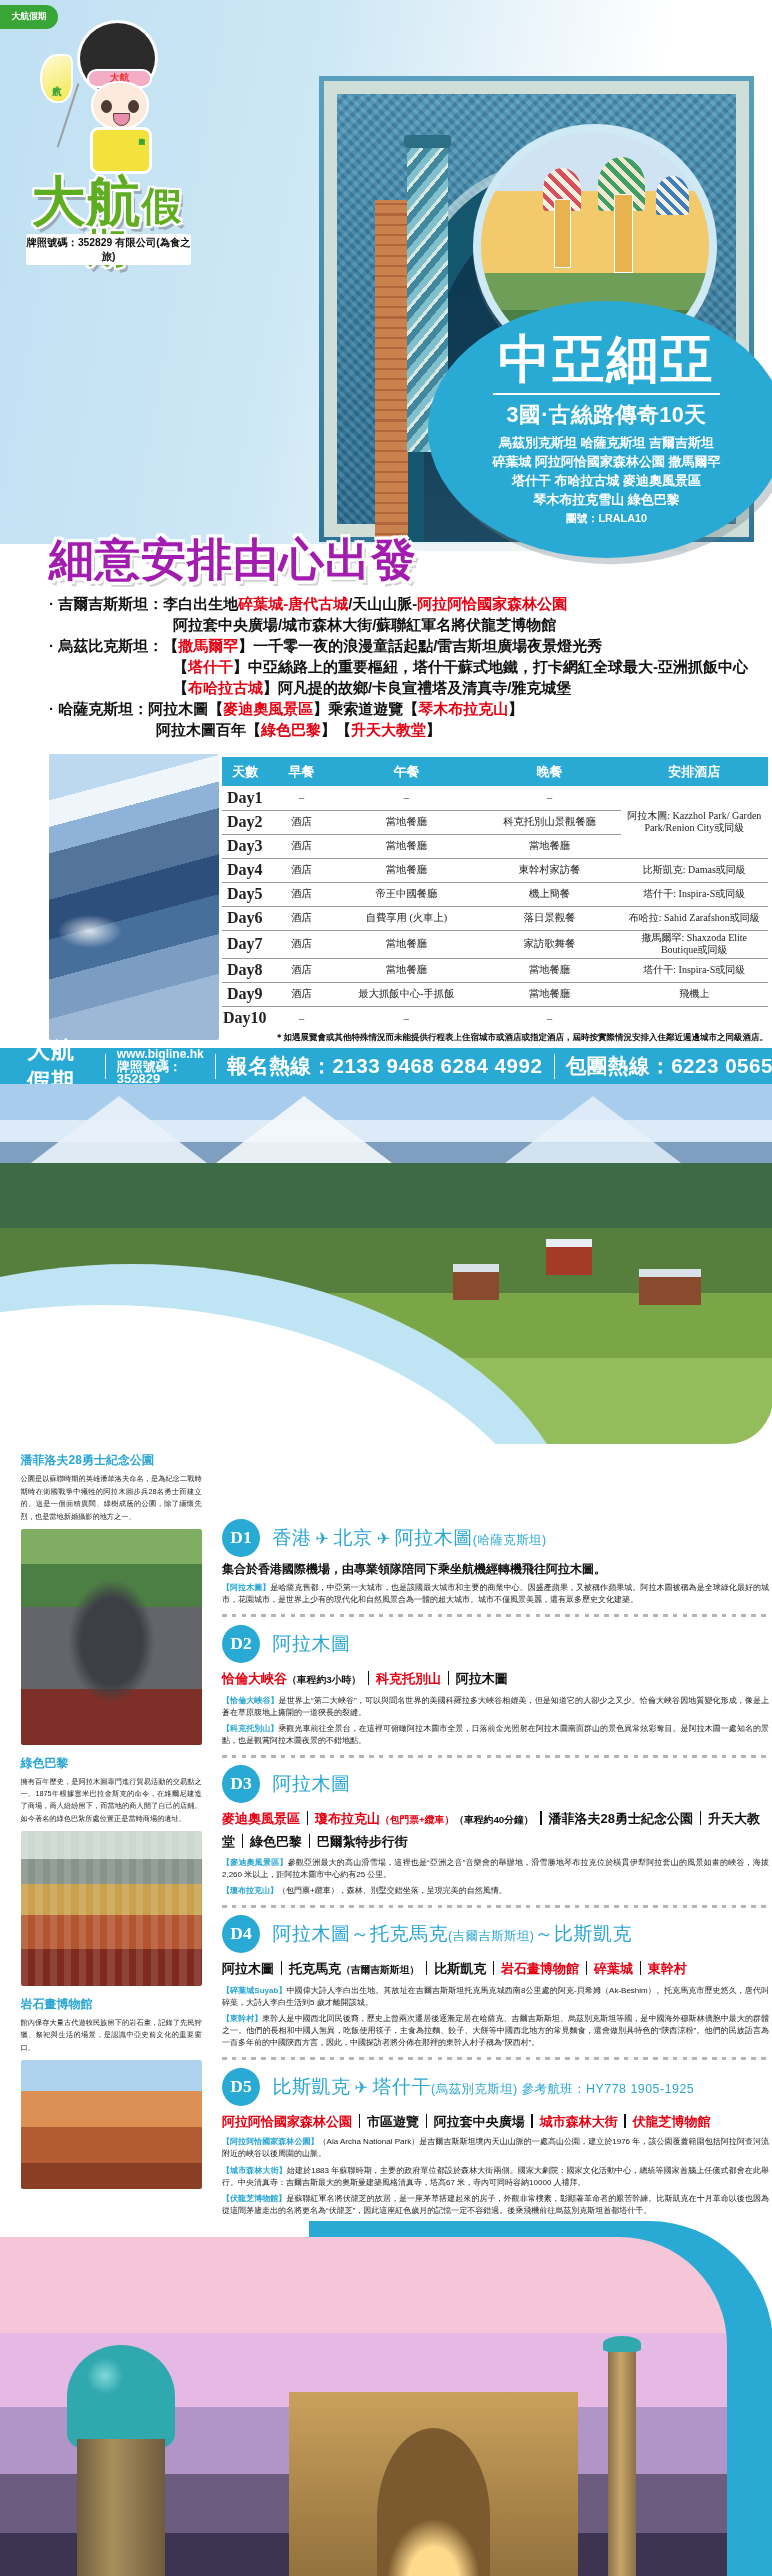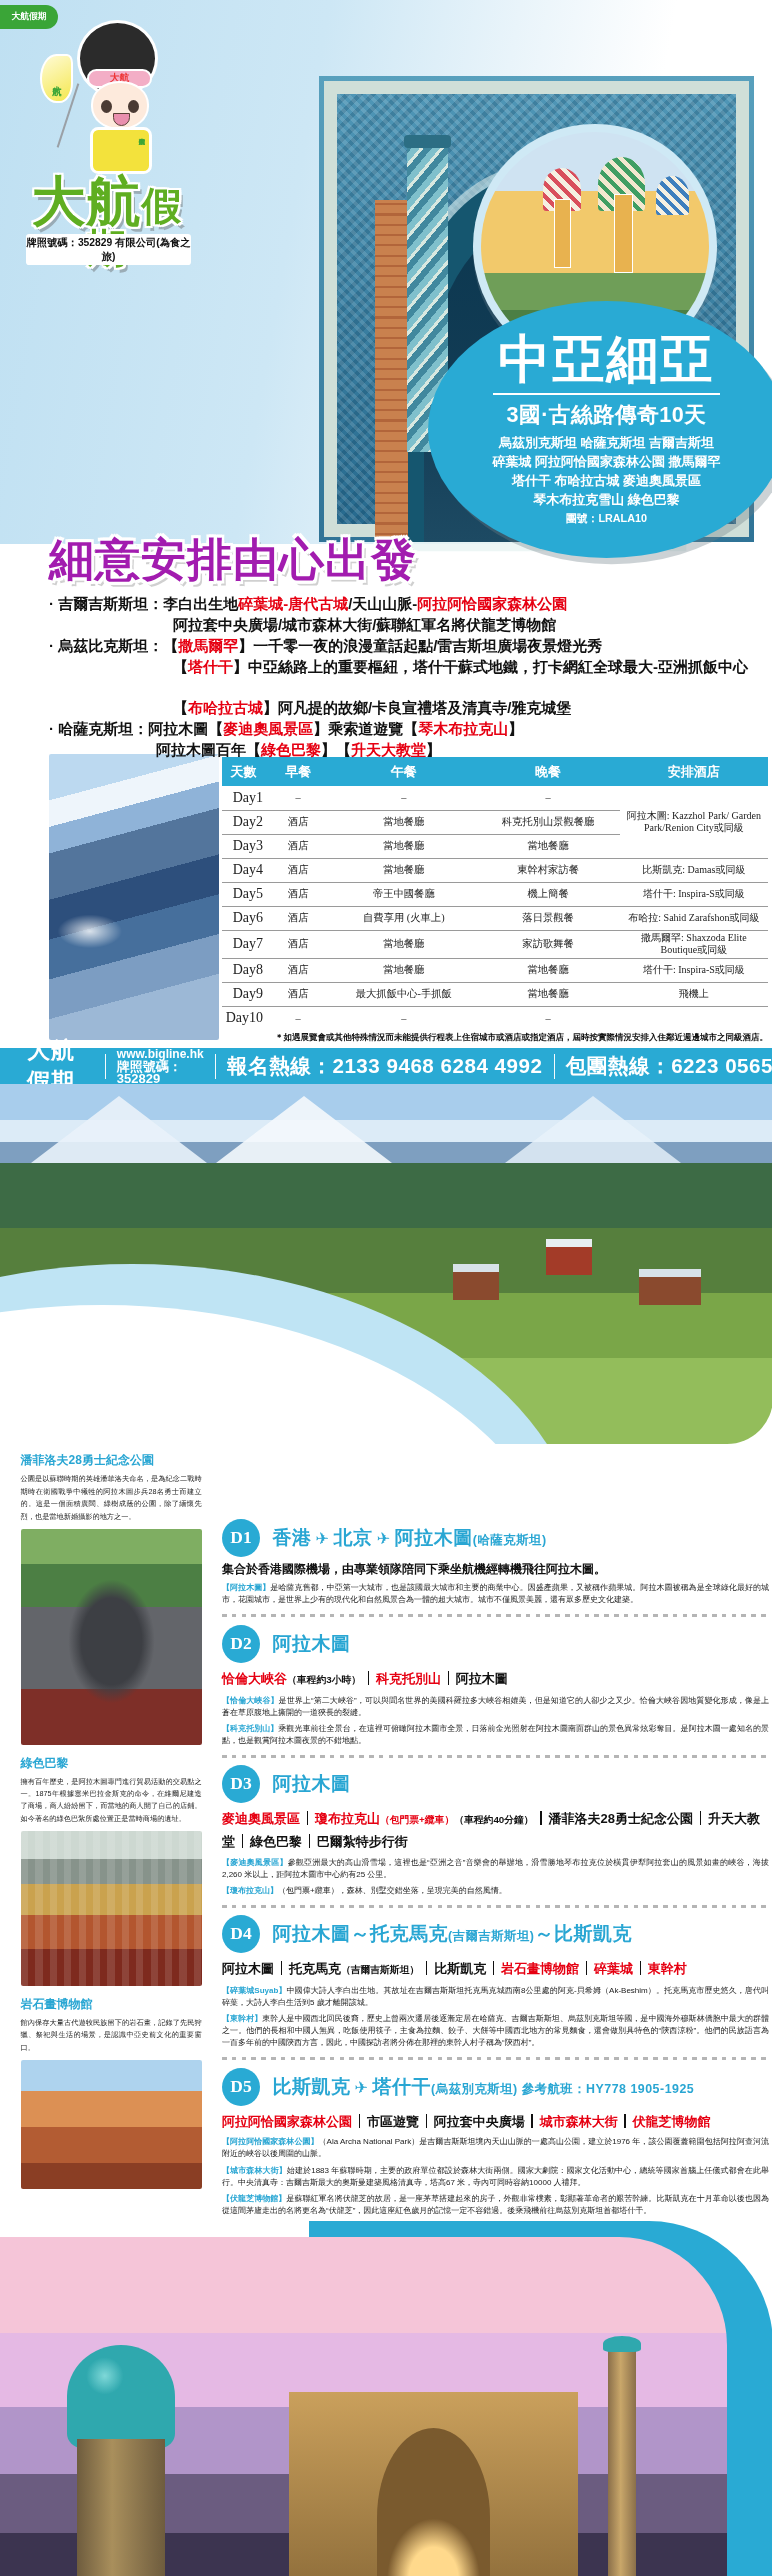--- a/index.html
+++ b/index.html
@@ -80,21 +80,21 @@
   #plan{position:absolute;left:0;top:750px;width:641px;height:299px}
   .photo-mountain{position:absolute;left:49px;top:4.1px;width:170px;height:286px;border-radius:2.1px;
      background:
        radial-gradient(46px 24px at 24% 62%,rgba(255,255,255,.8),rgba(255,255,255,0) 70%),
        linear-gradient(165deg,#bcd9f0 0 14%,#eef5fb 14% 22%,#8fb3d8 22% 30%,#53759c 30% 44%,#2d4f7c 44% 56%,#466f9c 56% 68%,#7c9dc2 68% 80%,#9cb8d6 80% 100%)}
   #itin-table{position:absolute;left:222px;top:7.2px;width:546px;border-collapse:collapse;
      font-family:"Liberation Serif","DejaVu Serif",serif}
   #itin-table th{background:#29aad4;color:#fff;font-size:13px;font-weight:700;height:29px;font-family:"Liberation Sans",sans-serif}
   #itin-table td{font-size:10.3px;color:#222;text-align:center;height:24px;border-top:0.8px solid #9a9a9a;padding:1px 2.1px}
   #itin-table tr.first td{border-top:none}
-  #itin-table td.day{text-align:right;font-size:14px;font-weight:400;padding-left:1px}
+  #itin-table td.day{text-align:center;font-size:16px;font-weight:700;padding-left:1px}
   #itin-table td.hotel{font-size:10px;line-height:12.4px}
   #plan .note{position:absolute;left:222px;top:282px;width:546px;text-align:right;font-size:8.5px;font-weight:800;color:#111}
   
   #hotline{position:absolute;left:0;top:1048px;width:773px;height:36px;background:#29aad4;color:#fff;
      display:flex;align-items:center;padding-left:27px}
   #hotline .brand{font-size:23px;font-weight:900;letter-spacing:1px}
   #hotline .divider{width:1px;height:25px;background:rgba(255,255,255,.95);margin:0 11.3px}
   #hotline .web{font-size:12px;font-weight:700;line-height:13.4px}
   #hotline .lic{font-size:13px;font-weight:600;line-height:11.3px}
   #hotline .hot{font-size:20.6px;font-weight:900;letter-spacing:0.5px;white-space:nowrap}
@@ -118,21 +118,21 @@
   .ph-bazaar{height:155px;background:
      repeating-linear-gradient(90deg,rgba(255,255,255,.12) 0 7.2px,rgba(0,0,0,0) 7.2px 14.4px),
      linear-gradient(180deg,#cdd8d1 0 18%,#87938b 18% 34%,#caa24e 34% 54%,#b3562f 54% 76%,#7e2a1e 76% 100%)}
   .ph-canyon{height:129px;background:linear-gradient(180deg,#aed3ee 0 24%,#dc9054 24% 52%,#b35c33 52% 80%,#8a3e24 80% 100%)}
   .days-col{position:absolute;left:222px;width:547px}
   #days-top{top:0;padding-top:76px}
   .day-head{display:flex;align-items:center}
   .day-badge{flex:0 0 auto;width:38px;height:38px;background:#29aad4;border-radius:50%;color:#fff;
      display:flex;align-items:center;justify-content:center;font-family:"Liberation Serif",serif;
      font-weight:700;font-size:17.5px;margin-right:12.4px;text-align:center;line-height:1.02}
-  .day-title{font-size:19px;font-weight:700;color:#29a6d3;letter-spacing:0.5px;line-height:1.15}
+  .day-title{font-size:19px;font-weight:400;color:#29a6d3;letter-spacing:0.5px;line-height:1.15}
   .day-title .small{font-size:12.4px}
   .day-title .icon-plane{font-family:"DejaVu Sans",sans-serif;color:#29a6d3;font-size:.85em;margin:0 4.1px}
   .day-route{font-size:13px;font-weight:900;color:#111;margin:5.2px 0 2.1px;line-height:21.6px}
   .day-route .red{color:#e60012}
   .day-route .small{font-size:9.8px}
   .day-route .sep{display:inline-block;width:1.5px;height:14px;background:#111;margin:0 6.7px;vertical-align:-2.1px}
   .day-lead{font-size:12px;font-weight:800;color:#111;margin:4.1px 0 1px}
   .day-para{margin:4.1px 0 0;font-size:8px;line-height:12px;text-align:justify;color:#222}
   .day-para .plabel{color:#29a6d3;font-weight:900}
   .day-divider{height:3.1px;margin:8.2px 0 7.2px;background:repeating-linear-gradient(90deg,#b5b5b5 0 4.6px,rgba(0,0,0,0) 4.6px 9.8px)}
@@ -221,21 +221,21 @@
     </div>
   </header>
 
   <section id="intro" data-name="intro-section">
     <h1 data-name="intro-title">細意安排由心出發</h1>
     <div id="intro-lines" data-name="intro-highlights">
         <div class="ln" data-name="intro-line" style="padding-left: 0px;"><span>· </span><span data-name="intro-segment">吉爾吉斯斯坦：李白出生地</span><span class="red" data-name="intro-segment">碎葉城-唐代古城</span><span data-name="intro-segment">/天山山脈-</span><span class="red" data-name="intro-segment">阿拉阿恰國家森林公園</span></div>
         <div class="ln" data-name="intro-line" style="padding-left: 124px;"><span data-name="intro-segment">阿拉套中央廣場/城市森林大街/蘇聯紅軍名將伏龍芝博物館</span></div>
         <div class="ln" data-name="intro-line" style="padding-left: 0px;"><span>· </span><span data-name="intro-segment">烏茲比克斯坦：【</span><span class="red" data-name="intro-segment">撒馬爾罕</span><span data-name="intro-segment">】一千零一夜的浪漫童話起點/雷吉斯坦廣場夜景燈光秀</span></div>
         <div class="ln" data-name="intro-line" style="padding-left: 124px;"><span data-name="intro-segment">【</span><span class="red" data-name="intro-segment">塔什干</span><span data-name="intro-segment">】中亞絲路上的重要樞紐，塔什干蘇式地鐵，打卡網紅全球最大-亞洲抓飯中心</span></div>
-        <div class="ln" data-name="intro-line" style="padding-left: 124px; margin-top: 20px;"><span data-name="intro-segment">【</span><span class="red" data-name="intro-segment">布哈拉古城</span><span data-name="intro-segment">】阿凡提的故鄉/卡良宣禮塔及清真寺/雅克城堡</span></div>
+        <div class="ln" data-name="intro-line" style="padding-left: 124px;"><span data-name="intro-segment">【</span><span class="red" data-name="intro-segment">布哈拉古城</span><span data-name="intro-segment">】阿凡提的故鄉/卡良宣禮塔及清真寺/雅克城堡</span></div>
         <div class="ln" data-name="intro-line" style="padding-left: 0px;"><span>· </span><span data-name="intro-segment">哈薩克斯坦：阿拉木圖【</span><span class="red" data-name="intro-segment">麥迪奧風景區</span><span data-name="intro-segment">】乘索道遊覽【</span><span class="red" data-name="intro-segment">琴木布拉克山</span><span data-name="intro-segment">】</span></div>
         <div class="ln" data-name="intro-line" style="padding-left: 107px;"><span data-name="intro-segment">阿拉木圖百年【</span><span class="red" data-name="intro-segment">綠色巴黎</span><span data-name="intro-segment">】【</span><span class="red" data-name="intro-segment">升天大教堂</span><span data-name="intro-segment">】</span></div>
       </div>
   </section>
 
   <section id="plan" data-name="itinerary-section">
     <div class="photo-mountain" data-name="photo-snow-mountains"></div>
     <table id="itin-table" data-name="itinerary-table">
       <colgroup>
           <col style="width:43px">

